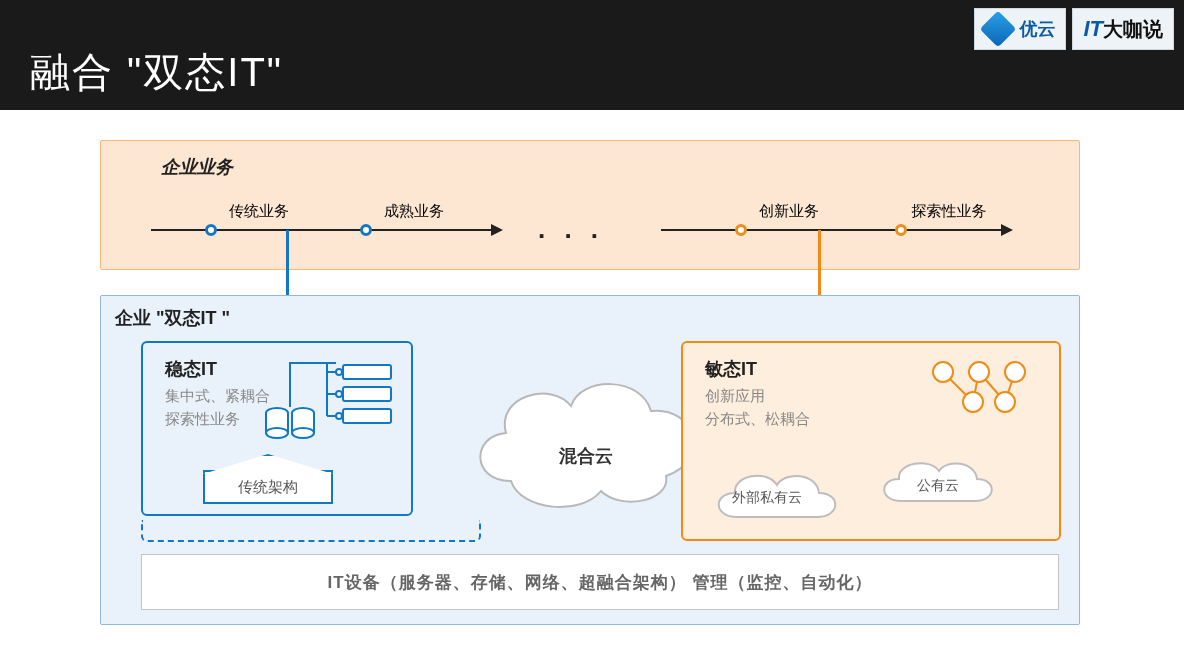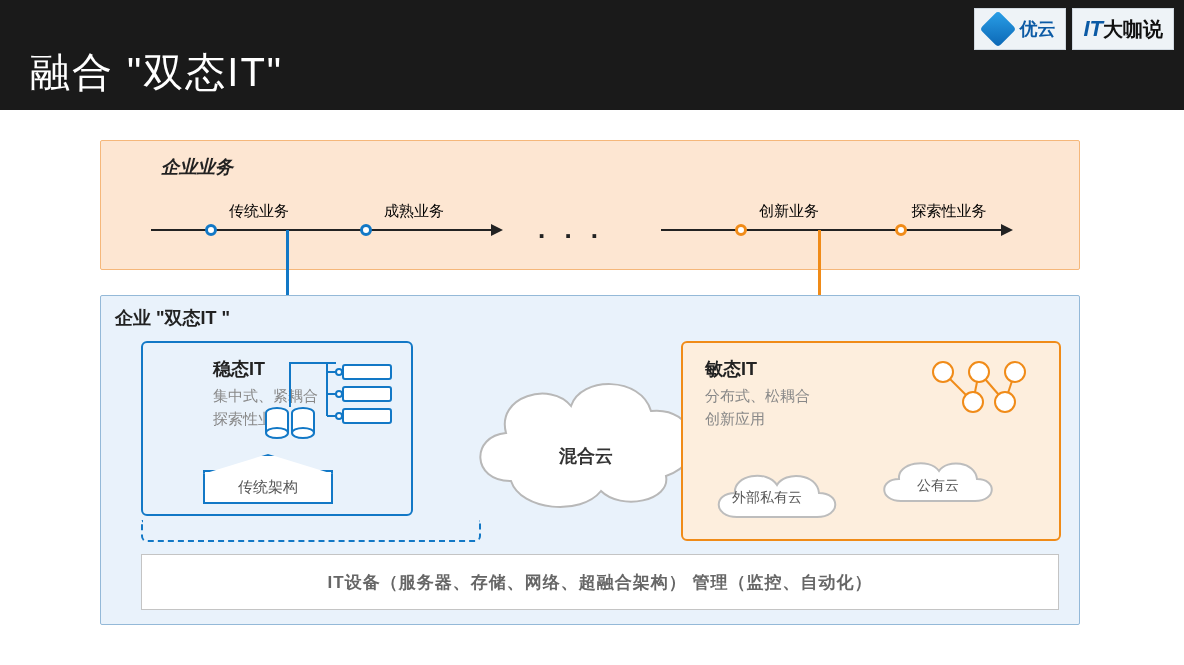--- a/index.html
+++ b/index.html
@@ -122,21 +122,20 @@
   }
 
   
   .stable-box {
     position:absolute;
     left:40px; top:45px;
     width:272px; height:175px;
     border:2px solid #1278c6;
     border-radius:6px;
     background:transparent;
-    padding-left:48px;
   }
   .box-heading { font-weight:bold; font-size:18px; color:#222; margin:14px 0 4px 22px; }
   .box-sub { font-size:15px; color:#888; margin-left:22px; line-height:1.5; }
   .legacy-arch {
     position:absolute;
     left:60px; bottom:10px;
     width:130px; height:34px;
     border:2px solid #1278c6;
     background:#fff;
     display:flex; align-items:center; justify-content:center;
@@ -300,22 +299,22 @@
                  C120 25 180 25 190 60
                  C235 55 250 110 205 125
                  C210 150 160 160 140 140
                  C120 165 60 160 50 130 Z" fill="#fff" stroke="#b8b8b8" stroke-width="2"></path>
       </svg>
       <div class="hybrid-label">混合云</div>
     </div>
 
     <div class="agile-box">
       <div class="box-heading">敏态IT</div>
+      <div class="box-sub">创新应用</div>
       <div class="box-sub">分布式、松耦合</div>
-      <div class="box-sub">创新应用</div>
 
       <svg class="mesh-svg" width="120" height="70">
         <g stroke="#f08b18" stroke-width="2" fill="#fff">
           <line x1="24" y1="15" x2="54" y2="45"></line>
           <line x1="60" y1="15" x2="54" y2="45"></line>
           <line x1="60" y1="15" x2="86" y2="45"></line>
           <line x1="96" y1="15" x2="86" y2="45"></line>
           <circle cx="24" cy="15" r="10"></circle>
           <circle cx="60" cy="15" r="10"></circle>
           <circle cx="96" cy="15" r="10"></circle>

